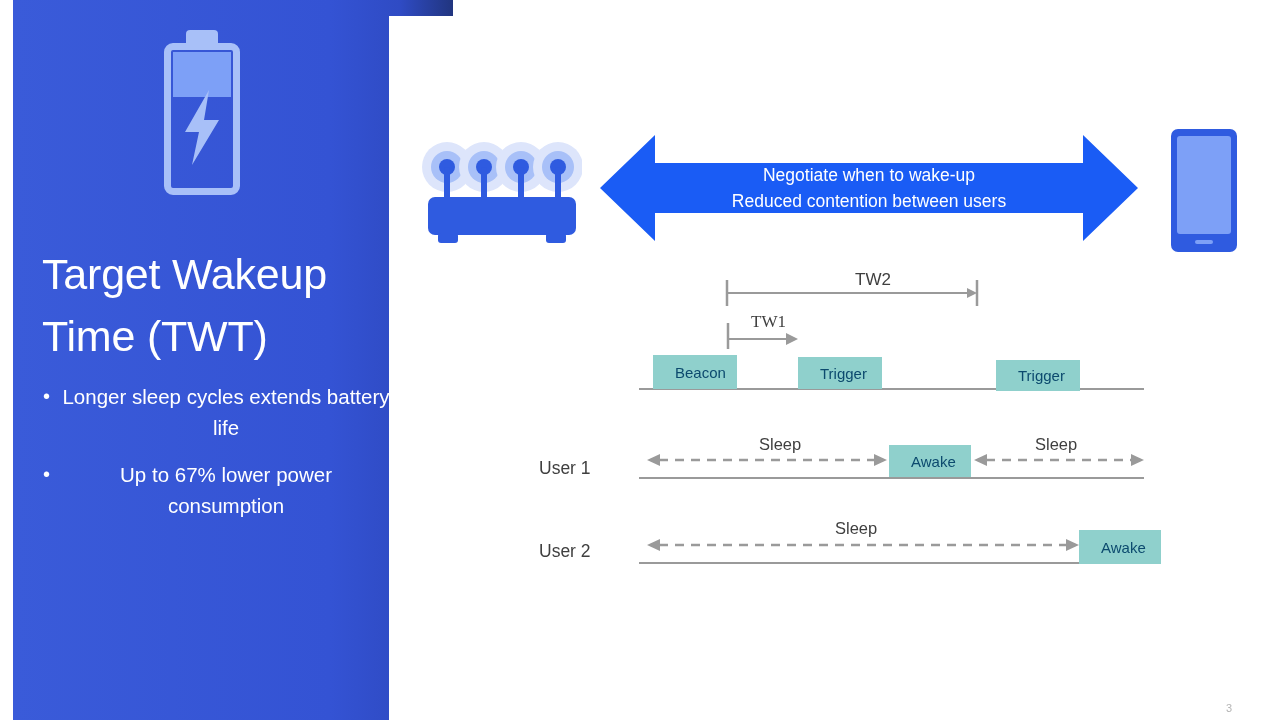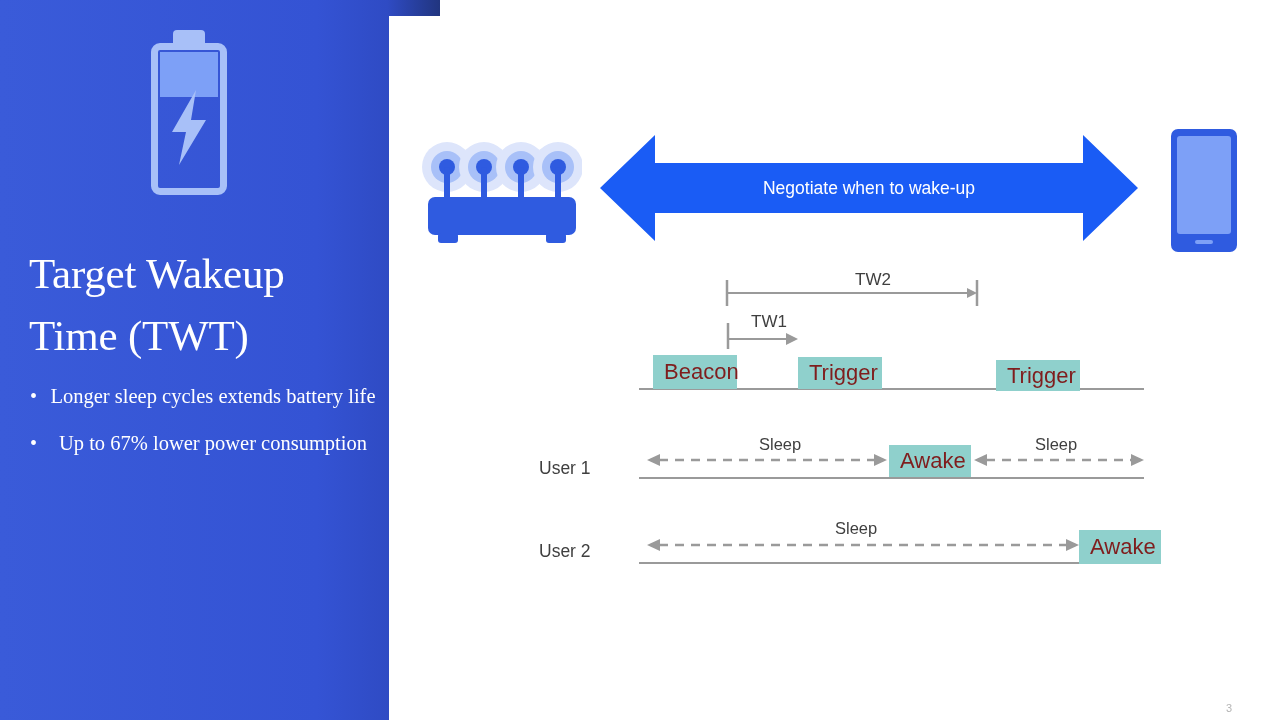--- a/index.html
+++ b/index.html
@@ -12,24 +12,23 @@
     height: 720px;
     position: relative;
     overflow: hidden;
     font-family: "Liberation Sans", sans-serif;
     -webkit-font-smoothing: antialiased;
   }
 
   
   #left-panel {
     position: absolute;
-    left: 0; top: 0;
+    left: 13px; top: 0;
     width: 440px; height: 720px;
     background: linear-gradient(to right, #3A5BD9 0%, #3453D4 72%, #2F4BC4 88%, #21357F 100%);
-    font-family: Liberation Serif, serif;
   }
 
   
   #battery {
     position: absolute;
     left: 151px; top: 30px;
     width: 76px; height: 165px;
   }
   #battery .cap {
     position: absolute;
@@ -154,25 +153,25 @@
 
   .tl-baseline {
     position: absolute;
     height: 2px;
     background: #9a9a9a;
   }
 
   .evt-box {
     position: absolute;
     background: #8FD0CC;
-    color: #7f1d1d;
-    font-size: 22px;
+    color: #0c4a6e;
+    font-size: 15px;
     display: flex;
     align-items: center;
-    padding-left: 11px;
+    padding-left: 22px;
     box-sizing: border-box;
   }
 
   .measure-label {
     position: absolute;
     color: #3f3f3f;
     font-size: 17px;
     white-space: nowrap;
   }
 
@@ -249,20 +248,21 @@
     <rect x="16" y="99" width="20" height="10" rx="3" fill="#2F5BE0"></rect>
     <rect x="124" y="99" width="20" height="10" rx="3" fill="#2F5BE0"></rect>
   </svg>
 
   <div id="negotiate-banner">
     <svg width="538" height="110" viewBox="0 0 538 110">
       <polygon points="0,55 55,2 55,30 483,30 483,2 538,55 483,108 483,80 55,80 55,108" fill="#1A5CF5"></polygon>
     </svg>
     <div id="negotiate-text">
       <div>Negotiate when to wake-up</div>
+      <div>Reduced contention between users</div>
     </div>
   </div>
 
   <div id="phone">
     <div class="body"></div>
     <div class="screen"></div>
     <div class="home"></div>
   </div>
 
   <div id="timing-diagram">
@@ -273,21 +273,21 @@
       <line x1="2" y1="15" x2="250" y2="15" stroke="#9a9a9a" stroke-width="2"></line>
       <polygon points="252,15 242,10 242,20" fill="#9a9a9a"></polygon>
     </svg>
     <div class="measure-label" style="left:466px;top:254px;">TW2</div>
 
     <svg style="position:absolute;left:337px;top:305px;width:90px;height:30px" viewBox="0 0 90 30">
       <line x1="2" y1="2" x2="2" y2="28" stroke="#9a9a9a" stroke-width="2.5"></line>
       <line x1="2" y1="18" x2="62" y2="18" stroke="#9a9a9a" stroke-width="2"></line>
       <polygon points="72,18 60,12 60,24" fill="#9a9a9a"></polygon>
     </svg>
-    <div class="measure-label" style="left:362px;top:296px;">TW1</div>
+    <div class="measure-label" style="left:362px;top:296px;font-family:Liberation Serif, serif;">TW1</div>
 
     <div class="tl-baseline" style="left:250px;top:372px;width:505px;"></div>
 
     <div class="evt-box" style="left:264px;top:339px;width:84px;height:34px;">Beacon</div>
     <div class="evt-box" style="left:409px;top:341px;width:84px;height:32px;">Trigger</div>
     <div class="evt-box" style="left:607px;top:344px;width:84px;height:31px;">Trigger</div>
 
     <div class="row-label" style="left:150px;top:442px;">User 1</div>
 
     <div class="tl-baseline" style="left:250px;top:461px;width:505px;"></div>

